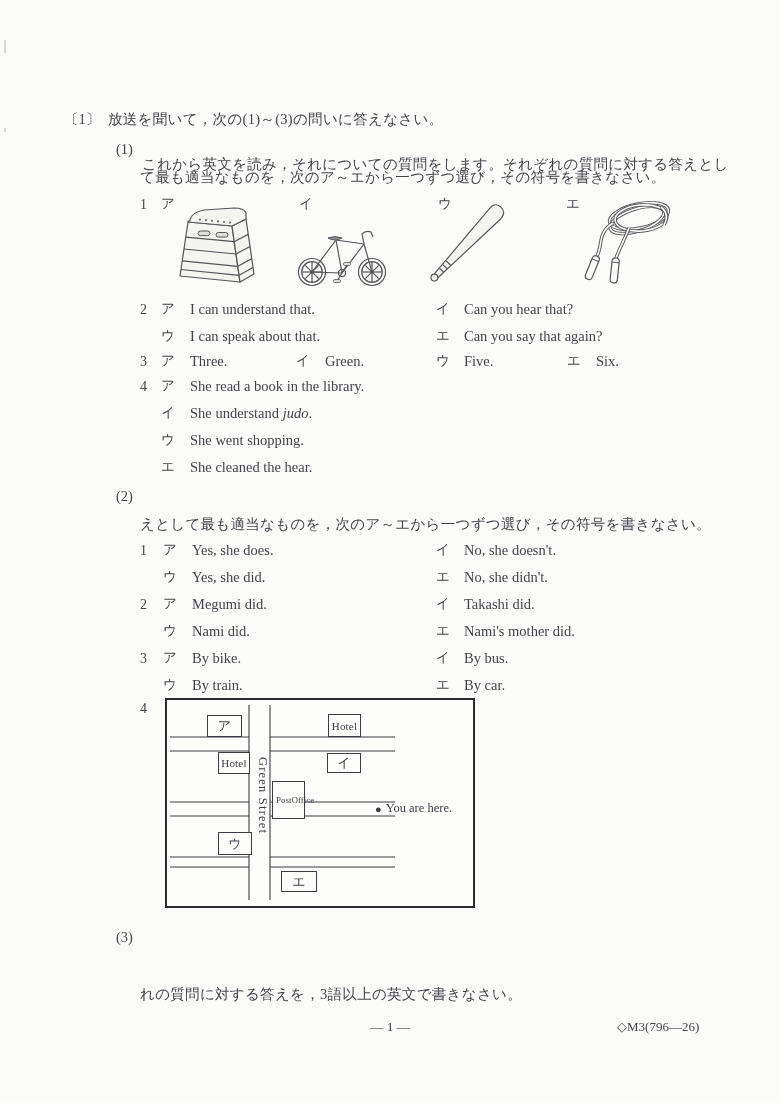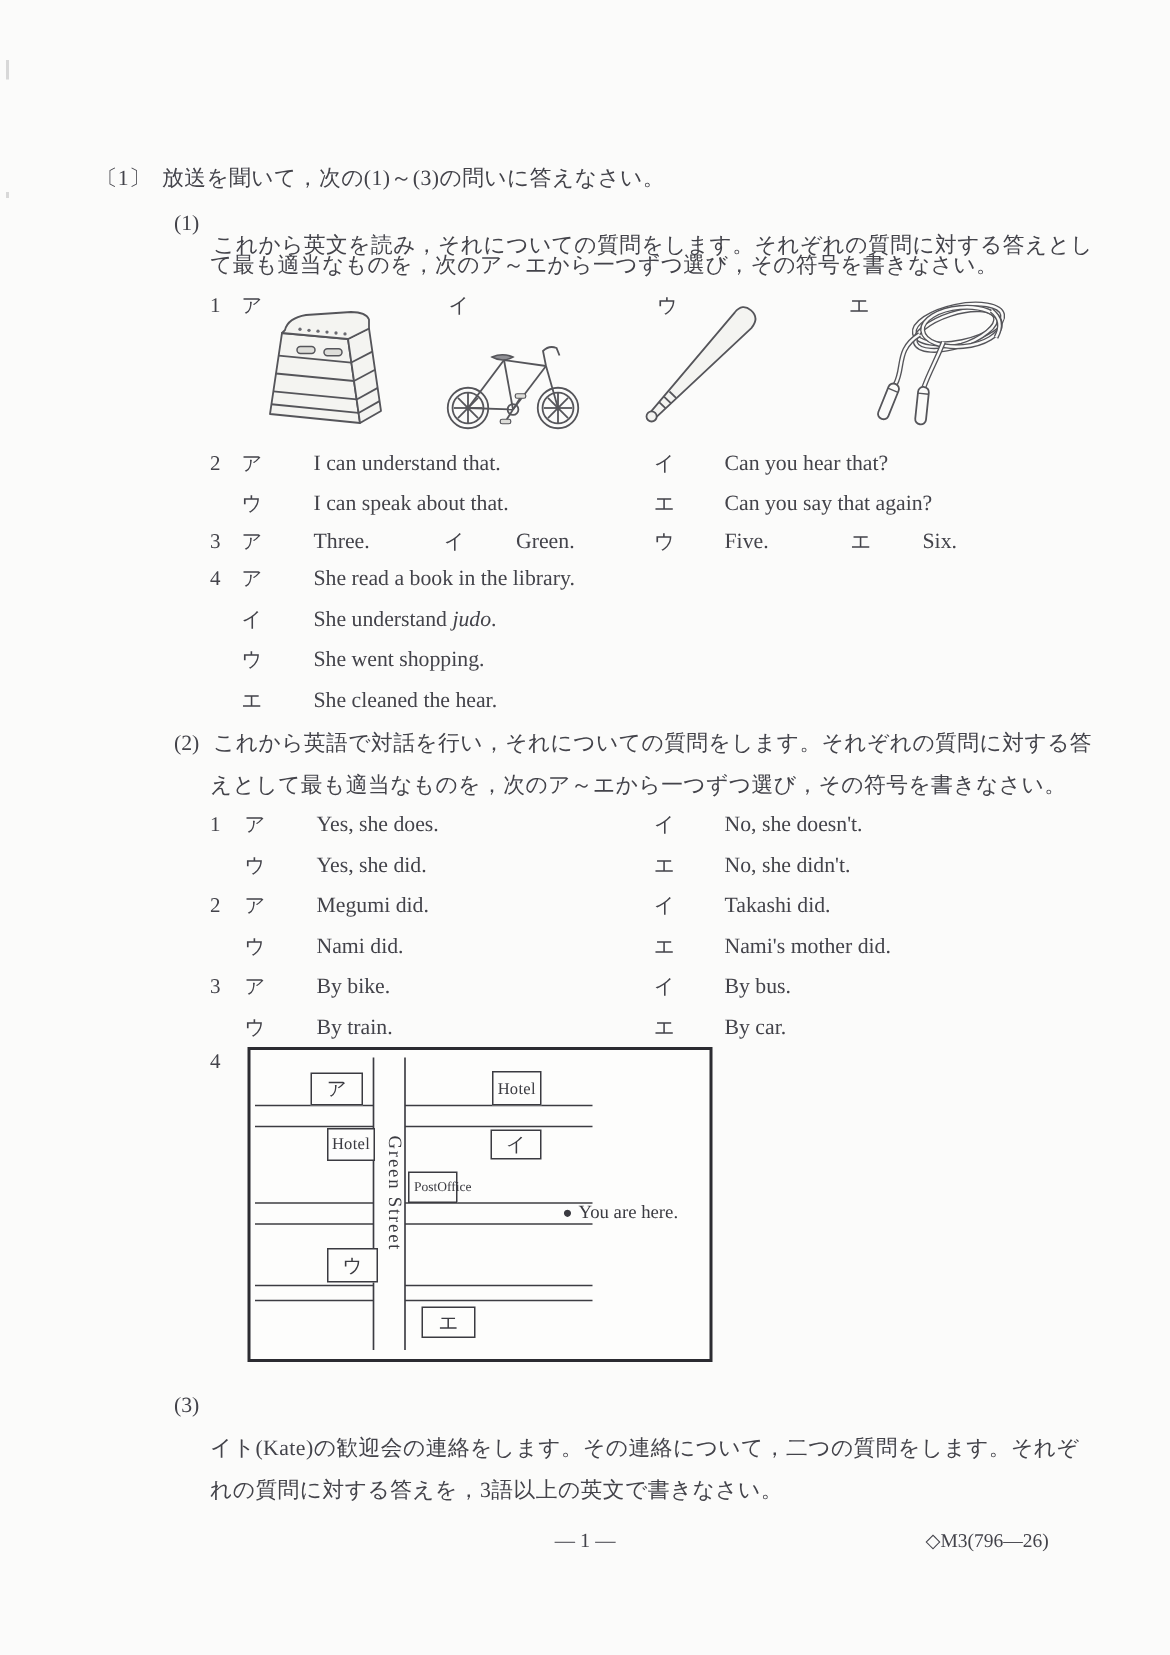--- a/index.html
+++ b/index.html
@@ -3,21 +3,21 @@
 <meta charset="utf-8">
 <style>
   html,body { margin:0; padding:0; }
   body { background:#fbfbfa; }
   .page {
     position:relative; width:780px; height:1103px; overflow:hidden;
     background:#fbfbfa; font-family:"Liberation Serif","DejaVu Serif",serif;
   }
   .t { position:absolute; white-space:nowrap; color:#43434a; line-height:1.25; }
   .jp   { font-size:14.5px; letter-spacing:0.3px; }
-  .en   { font-size:14.5px;margin-left:19px; }
+  .en   { font-size:14.5px; }
   .num  { font-size:14px; }
   .kana { font-size:13.5px; }
   .label{ font-size:14.5px; }
   em { font-style:italic; }
 
   .illus { position:absolute; }
   .illus svg { display:block; }
   .ln { stroke:#55555a; stroke-width:1.2; fill:none; }
   .fillshape { fill:#f4f4f1; stroke:#55555a; stroke-width:1.2; }
   .rope-outer { stroke:#55555a; stroke-width:3.4; fill:none; }
@@ -189,21 +189,20 @@
   <div class="t kana" style="left:161px;top:378px;">ア</div>
   <div class="t en" style="left:190px;top:377px;">She read a book in the library.</div>
   <div class="t kana" style="left:161px;top:405px;">イ</div>
   <div class="t en" style="left:190px;top:404px;"><span>She understand </span><em>judo</em><span>.</span></div>
   <div class="t kana" style="left:161px;top:432px;">ウ</div>
   <div class="t en" style="left:190px;top:431px;">She went shopping.</div>
   <div class="t kana" style="left:161px;top:459px;">エ</div>
   <div class="t en" style="left:190px;top:458px;">She cleaned the hear.</div>
 
   <div class="t label" style="left:116px;top:487px;">(2)</div>
-  <div class="t jp" style="left:142px;top:487px;">これから英語で対話を行い，それについての質問をします。それぞれの質問に対する答</div>
   <div class="t jp" style="left:140px;top:515px;">えとして最も適当なものを，次のア～エから一つずつ選び，その符号を書きなさい。</div>
 
   <div class="t num" style="left:140px;top:542px;">1</div>
   <div class="t kana" style="left:163px;top:542px;">ア</div>
   <div class="t en" style="left:192px;top:541px;">Yes, she does.</div>
   <div class="t kana" style="left:436px;top:542px;">イ</div>
   <div class="t en" style="left:464px;top:541px;">No, she doesn't.</div>
   <div class="t kana" style="left:163px;top:569px;">ウ</div>
   <div class="t en" style="left:192px;top:568px;">Yes, she did.</div>
   <div class="t kana" style="left:436px;top:569px;">エ</div>
@@ -248,36 +247,35 @@
         <line x1="103" y1="116" x2="228" y2="116"></line>
         <line x1="103" y1="157" x2="228" y2="157"></line>
         <line x1="103" y1="167" x2="228" y2="167"></line>
       </g>
     </svg>
 
     <div class="box kana-box" style="left:40px;top:15px;width:35px;height:22px;">ア</div>
     <div class="box name-box" style="left:161px;top:14px;width:33px;height:23px;">Hotel</div>
     <div class="box name-box" style="left:51px;top:52px;width:32px;height:22px;">Hotel</div>
     <div class="box kana-box" style="left:160px;top:53px;width:34px;height:20px;">イ</div>
-    <div class="box po-box" style="left:105px;top:81px;width:33px;height:21px;">
+    <div class="box po-box" style="left:105px;top:81px;width:33px;height:38px;">
       <span>Post</span>
         <br>
       <span>Office</span>
     </div>
     <div class="box kana-box" style="left:51px;top:132px;width:34px;height:23px;">ウ</div>
     <div class="box kana-box" style="left:114px;top:171px;width:36px;height:21px;">エ</div>
 
     <div class="street-name">Green Street</div>
 
     <div class="here">
       <span class="dot">●</span>
       <span class="txt">You are here.</span>
     </div>
   </div>
 
   <div class="t label" style="left:116px;top:928px;">(3)</div>
-  <div class="t jp" style="left:140px;top:957px;">イト(Kate)の歓迎会の連絡をします。その連絡について，二つの質問をします。それぞ</div>
   <div class="t jp" style="left:140px;top:985px;">れの質問に対する答えを，3語以上の英文で書きなさい。</div>
 
   <div class="t" style="left:0;top:1019px;width:780px;text-align:center;font-size:13.5px;">— 1 —</div>
   <div class="t" style="left:617px;top:1019px;font-size:13px;">◇M3(796—26)</div>
 
 </div>
 
 </body></html>

